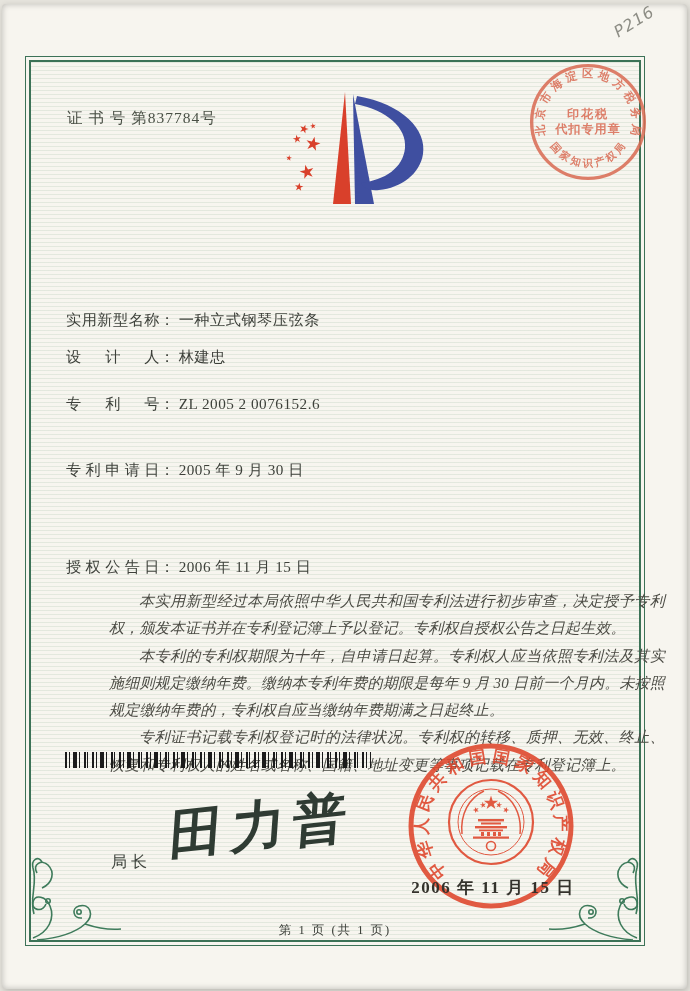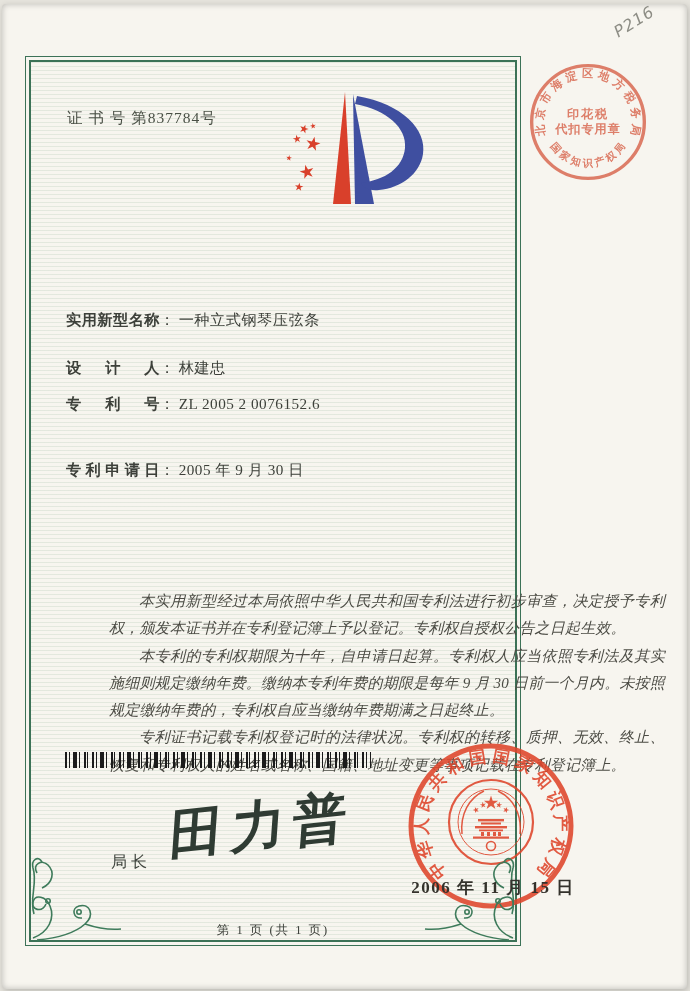--- a/index.html
+++ b/index.html
@@ -3,31 +3,31 @@
 <meta charset="utf-8">
 <style>
   html,body{margin:0;padding:0;}
   body{width:690px;height:991px;background:#dcdad3;font-family:"Liberation Serif", serif;overflow:hidden;}
   .canvas{position:relative;width:690px;height:991px;background:#e6e4dd;}
   .paper{position:absolute;left:2px;top:4px;right:3px;bottom:2px;background:#f7f5ef;
          box-shadow:0 0 6px rgba(0,0,0,.25) inset, 1px 2px 6px rgba(0,0,0,.2);border-radius:4px;}
   .pencil-note{position:absolute;left:610px;top:8px;transform:rotate(-32deg);
                font-family:"DejaVu Sans", sans-serif;font-style:italic;font-size:16px;color:#8d8d85;letter-spacing:1px;}
   
-  .frame{position:absolute;left:27px;top:56px;width:488px;height:882px;
+  .frame{position:absolute;left:27px;top:56px;width:612px;height:882px;
          border:2.5px solid #3c7257;outline:1px solid #3c7257;outline-offset:3px;
          background:
            repeating-linear-gradient(180deg, rgba(122,164,132,.16) 0 1px, rgba(255,255,255,0) 1px 4px);
          box-sizing:border-box;padding-left:36px;}
   .cert-no{position:absolute;left:36px;top:46px;font-size:15.5px;color:#4a5046;letter-spacing:1px;}
   .logo{position:absolute;left:240px;top:24px;width:164px;height:124px;}
   .title{position:absolute;left:0;top:150px;width:100%;text-align:center;
          font-size:36px;font-weight:700;color:#34463b;letter-spacing:9px;}
   .field-row{position:absolute;left:35px;font-size:15.2px;color:#3d403a;white-space:nowrap;}
-  .flabel{display:inline-block;width:6.15em;text-align:justify;text-align-last:justify;vertical-align:bottom;font-weight:bold;}
+  .flabel{display:inline-block;width:6.15em;text-align:justify;text-align-last:justify;vertical-align:bottom;}
   .colon{margin-right:4px;}
   .fvalue{letter-spacing:.5px;}
   .paras{position:absolute;left:30px;top:526px;width:556px;color:#4b4b44;
          font-size:15px;line-height:1.82;text-align:justify;font-style:italic;margin-left:48px;}
   .paras p{margin:0;text-indent:2em;letter-spacing:.2px;}
   .barcode{position:absolute;left:34px;top:690px;width:306px;height:16px;
      background:repeating-linear-gradient(90deg,
        #1b1b1b 0 2px, transparent 2px 4px, #1b1b1b 4px 5px, transparent 5px 8px,
        #1b1b1b 8px 12px, transparent 12px 14px, #1b1b1b 14px 15px, transparent 15px 19px,
        #1b1b1b 19px 21px, transparent 21px 22px, #1b1b1b 22px 23px, transparent 23px 27px);}
@@ -74,28 +74,31 @@
       </g>
       <path d="M74,6 L62,118 L80,118 Z" fill="#d9402b"></path>
       <path d="M82,8 L84,118 L103,118 Z" fill="#3f4fa0"></path>
       <path d="M86,10 C132,18 156,44 152,68 C149,88 130,102 108,104 C98,105 92,102 90,97 C114,94 132,82 134,62 C136,42 116,24 84,18 Z" fill="#3f4fa0"></path>
     </svg>
 
 
     <div class="field-row" style="top:248px">
       <span class="flabel">实用新型名称</span><span class="colon">：</span><span class="fvalue">一种立式钢琴压弦条</span>
     </div>
-    <div class="field-row" style="top:296px">
+    <div class="field-row" style="top:285px">
       <span class="flabel">设计人</span><span class="colon">：</span><span class="fvalue">林建忠</span>
     </div>
     <div class="field-row" style="top:332px">
       <span class="flabel">专利号</span><span class="colon">：</span><span class="fvalue">ZL 2005 2 0076152.6</span>
     </div>
     <div class="field-row" style="top:398px">
       <span class="flabel">专利申请日</span><span class="colon">：</span><span class="fvalue">2005 年 9 月 30 日</span>
+    </div>
+    <div class="field-row" style="top:495px">
+      <span class="flabel">授权公告日</span><span class="colon">：</span><span class="fvalue">2006 年 11 月 15 日</span>
     </div>
 
     <div class="paras">
       <p>本实用新型经过本局依照中华人民共和国专利法进行初步审查，决定授予专利权，颁发本证书并在专利登记簿上予以登记。专利权自授权公告之日起生效。</p>
       <p>本专利的专利权期限为十年，自申请日起算。专利权人应当依照专利法及其实施细则规定缴纳年费。缴纳本专利年费的期限是每年 9 月 30 日前一个月内。未按照规定缴纳年费的，专利权自应当缴纳年费期满之日起终止。</p>
       <p>专利证书记载专利权登记时的法律状况。专利权的转移、质押、无效、终止、恢复和专利权人的姓名或名称、国籍、地址变更等事项记载在专利登记簿上。</p>
     </div>
 
     <div class="barcode"></div>
 

